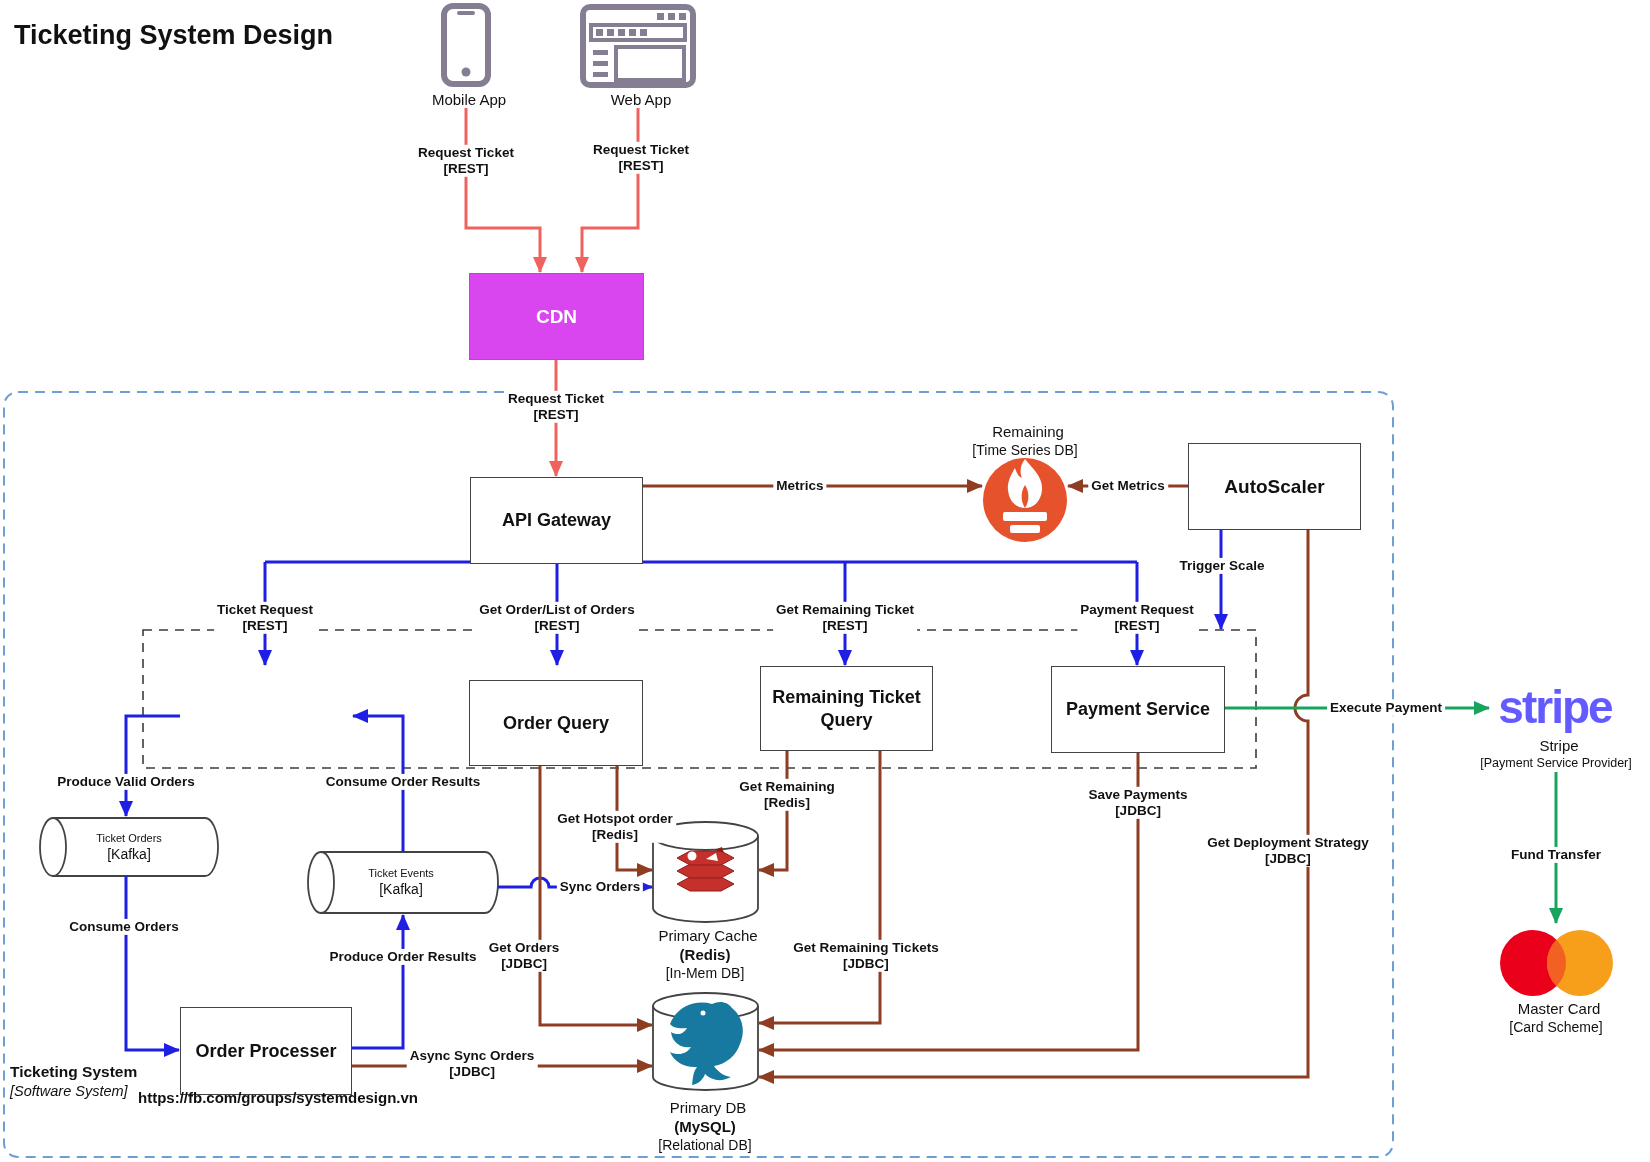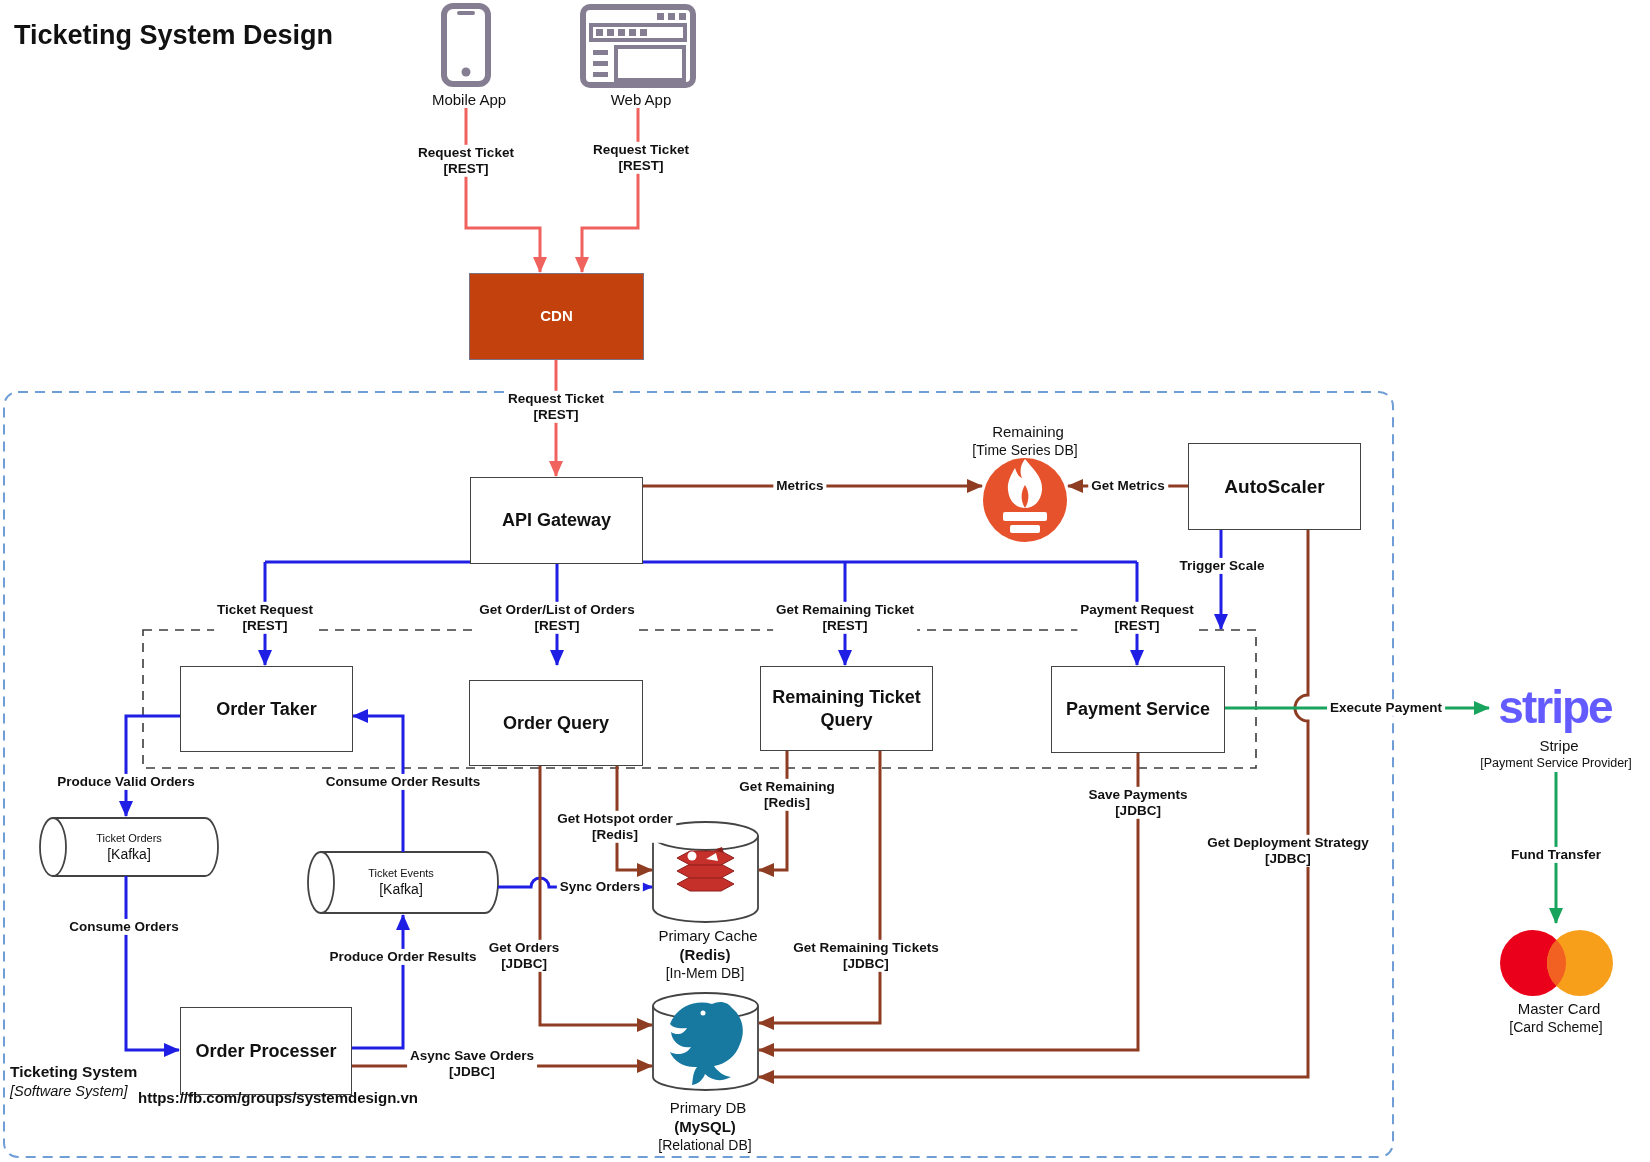--- a/index.html
+++ b/index.html
@@ -3,21 +3,21 @@
 <meta charset="utf-8">
 <style>
   html,body{margin:0;padding:0;}
   body{width:1650px;height:1162px;position:relative;background:#ffffff;overflow:hidden;
        font-family:"Liberation Sans",sans-serif;color:#111;}
   #canvas{position:absolute;left:0;top:0;width:1650px;height:1162px;}
   svg#wires{position:absolute;left:0;top:0;z-index:1;}
   .node{position:absolute;z-index:3;background:#fff;border:1.5px solid #434343;
         display:flex;align-items:center;justify-content:center;text-align:center;
         font-weight:bold;font-size:18px;line-height:1.25;}
-  .node.fill{background:#c2410c;border-color:#7a7386;color:#fff;font-size:15px;}
+  .node.fill{background:#d946ef;border-color:#7a7386;color:#fff;font-size:19px;}
 
   .elabel{position:absolute;z-index:4;transform:translate(-50%,-50%);background:#fff;
           text-align:center;font-size:13.5px;font-weight:bold;line-height:1.2;
           padding:0 3px;white-space:nowrap;}
   .elabel .proto{display:block;font-weight:bold;}
 
   .caption{position:absolute;z-index:4;transform:translate(-50%,0);text-align:center;white-space:nowrap;}
   .caption .nm{font-size:15px;font-weight:normal;line-height:1.25;margin-left:6px;}
   .caption .nm2{font-size:15px;font-weight:bold;line-height:1.25;}
   .caption .tech{font-size:14px;font-weight:normal;line-height:1.25;}
@@ -181,23 +181,20 @@
 
   <div class="node fill" style="left:469px;top:273px;width:173px;height:85px;">
     <span>CDN</span>
   </div>
   <div class="node" style="left:470px;top:477px;width:171px;height:85px;">
     <span>API Gateway</span>
   </div>
   <div class="node" style="left:1188px;top:443px;width:171px;height:85px;font-size:19px;">
     <span>AutoScaler</span>
   </div>
-  <div class="node" style="left:180px;top:666px;width:171px;height:84px;">
-    <span>Order Taker</span>
-  </div>
   <div class="node" style="left:469px;top:680px;width:172px;height:84px;">
     <span>Order Query</span>
   </div>
   <div class="node" style="left:760px;top:666px;width:173px;height:85px;padding:16px 10px;box-sizing:border-box;">
     <span>Remaining Ticket Query</span>
   </div>
   <div class="node" style="left:1051px;top:666px;width:172px;height:85px;">
     <span>Payment Service</span>
   </div>
   <div class="node" style="left:180px;top:1007px;width:170px;height:86px;">
@@ -307,21 +304,21 @@
     <span class="proto">[JDBC]</span>
   </div>
   <div class="elabel" style="left:600px;top:887px;">
     <span>Sync Orders</span>
   </div>
   <div class="elabel" style="left:866px;top:956px;">
     <span>Get Remaining Tickets</span>
     <span class="proto">[JDBC]</span>
   </div>
   <div class="elabel" style="left:472px;top:1064px;">
-    <span>Async Save Orders</span>
+    <span>Async Sync Orders</span>
     <span class="proto">[JDBC]</span>
   </div>
   <div class="elabel" style="left:1386px;top:708px;">
     <span>Execute Payment</span>
   </div>
   <div class="elabel" style="left:1556px;top:855px;">
     <span>Fund Transfer</span>
   </div>
 
   <div id="boundary-title">

